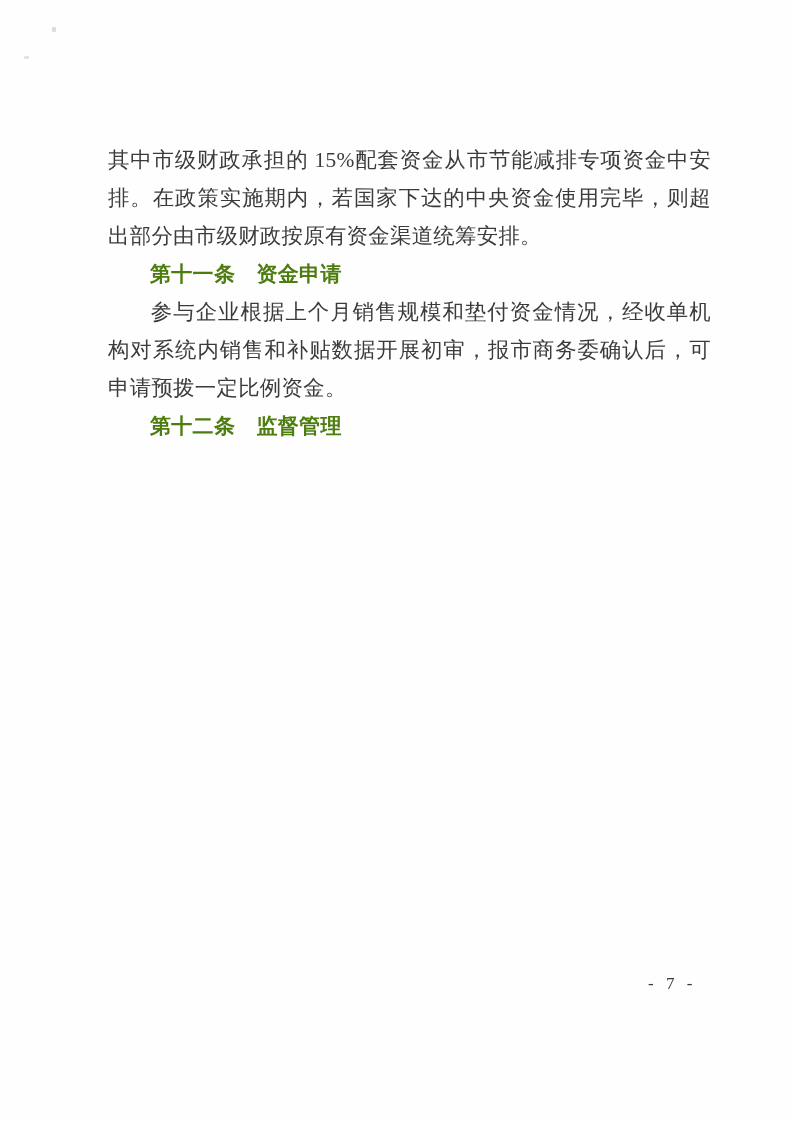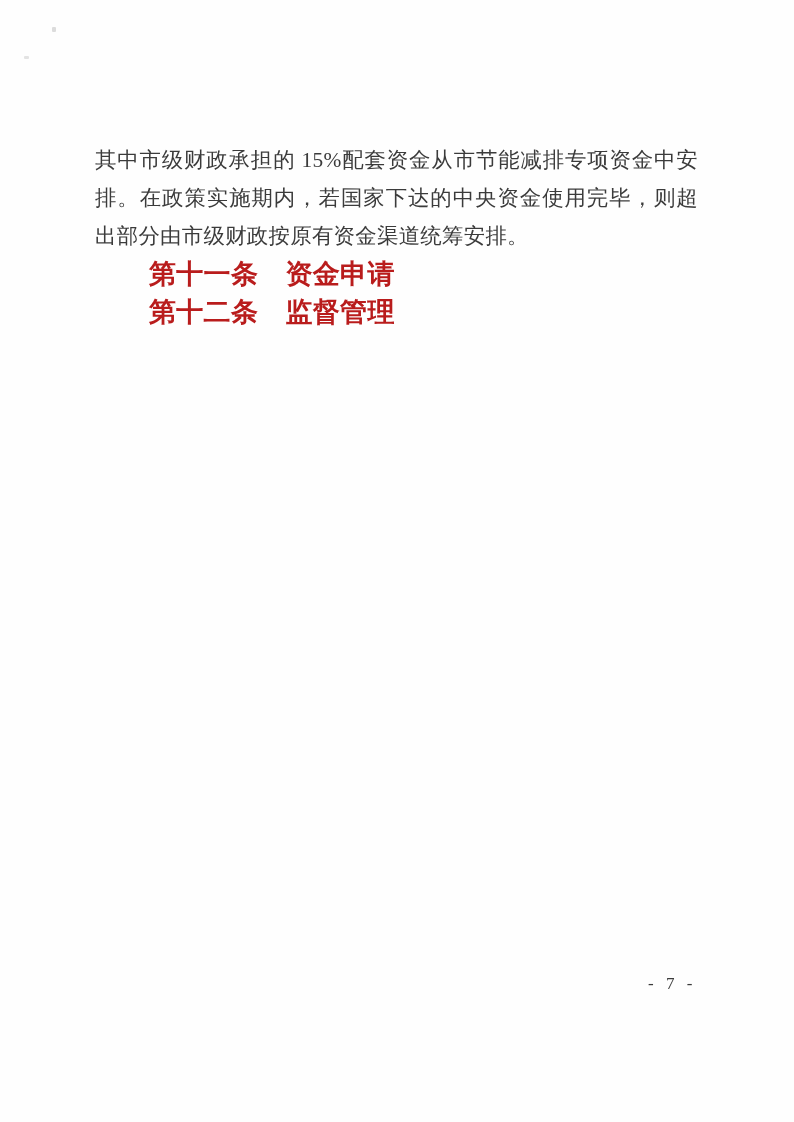--- a/index.html
+++ b/index.html
@@ -13,40 +13,40 @@
     overflow: hidden;
     font-family: "Liberation Serif", "DejaVu Serif", serif;
   }
   
   .speck { position: absolute; border-radius: 1px; }
   .speck-1 { left: 52px; top: 27px; width: 4px; height: 5px; background: #dcdcdc; }
   .speck-2 { left: 24px; top: 56px; width: 5px; height: 3px; background: #e3e3e3; }
 
   .content {
     position: absolute;
-    left: 95px;
+    left: 108px;
     top: 141px;
     width: 603px;
   }
   .para {
     font-size: 21.4px;
     line-height: 38px;
     color: #3b3b3b;
     text-align: justify;
     text-justify: inter-ideograph;
     text-indent: 2em;
     letter-spacing: 0.3px;
   }
   .para.no-indent { text-indent: 0; }
   .heading {
     font-family: "Liberation Sans", "DejaVu Sans", sans-serif;
     font-weight: 700;
-    font-size: 27px;
+    font-size: 21px;
     line-height: 38px;
-    color: #b91c1c;
+    color: #4d7c0f;
     text-indent: 2em;
     letter-spacing: 0.3px;
   }
   .page-num {
     position: absolute;
     left: 648px;
     top: 972px;
     font-size: 17px;
     line-height: 24px;
     letter-spacing: 4px;
@@ -60,20 +60,21 @@
 
 <div class="page">
   <div class="speck speck-1"></div>
   <div class="speck speck-2"></div>
 
   <div class="content">
     <p class="para no-indent">其中市级财政承担的 15%配套资金从市节能减排专项资金中安排。在政策实施期内，若国家下达的中央资金使用完毕，则超出部分由市级财政按原有资金渠道统筹安排。</p>
 
     <p class="heading">第十一条　资金申请</p>
 
+    <p class="para">参与企业根据上个月销售规模和垫付资金情况，经收单机构对系统内销售和补贴数据开展初审，报市商务委确认后，可申请预拨一定比例资金。</p>
 
 
 
 
 
     <p class="heading">第十二条　监督管理</p>
 
   </div>
 
   <div class="page-num">- 7 -</div>

